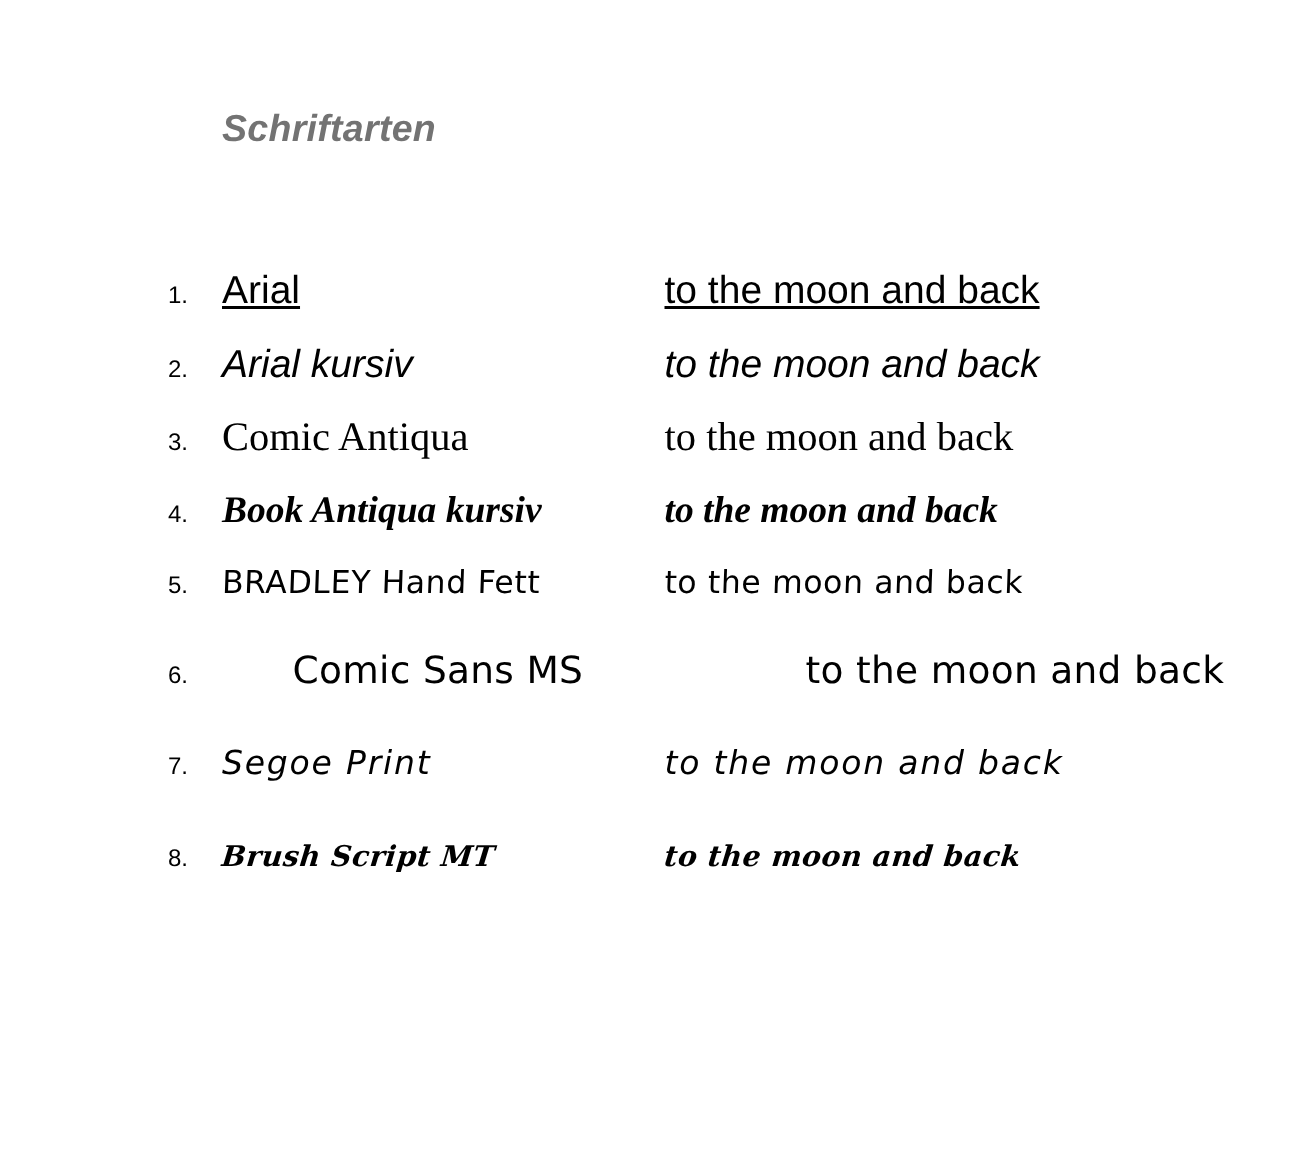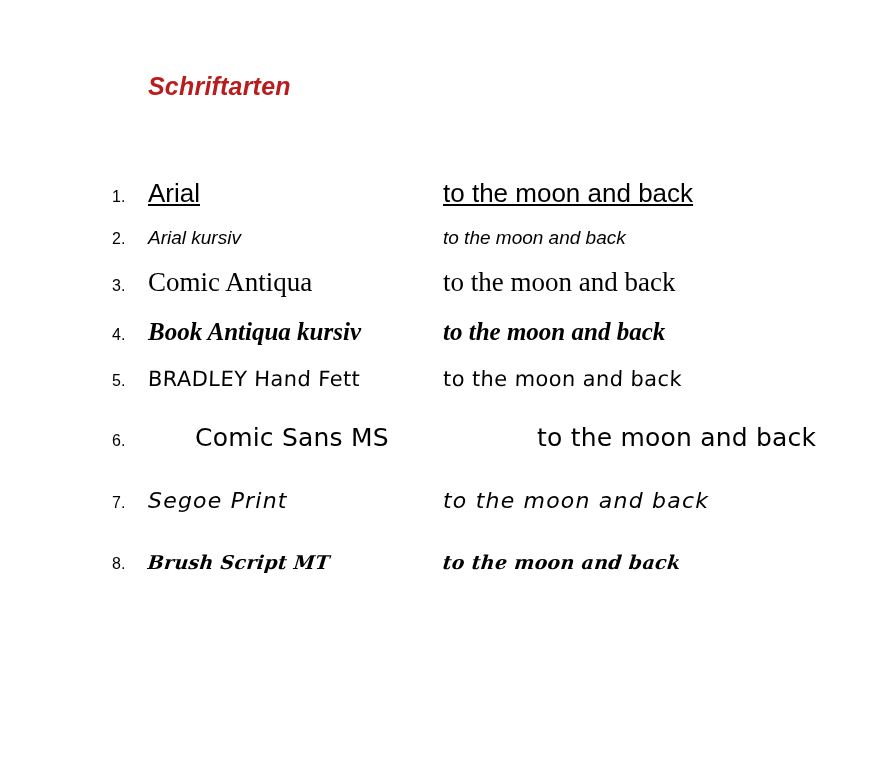--- a/index.html
+++ b/index.html
@@ -22,21 +22,21 @@
   }
   .title {
     position: absolute;
     left: 148px;
     top: 72px;
     font-family: "Liberation Sans", sans-serif;
     font-weight: bold;
     font-style: italic;
     font-size: 25px;
     letter-spacing: 0.2px;
-    color: #b91c1c;
+    color: #737373;
   }
   .list {
     position: absolute;
     left: 110px;
     top: 178px;
     width: 720px;
   }
   .row {
     display: flex;
     align-items: baseline;
@@ -67,21 +67,21 @@
   
   .f-arial .name, .f-arial .sample {
     font-family: "Liberation Sans", sans-serif;
     font-size: 26px;
     font-style: normal;
     font-weight: normal;
     text-decoration: underline;
   }
   .f-arial-italic .name, .f-arial-italic .sample {
     font-family: "Liberation Sans", sans-serif;
-    font-size: 19px;
+    font-size: 26px;
     font-style: italic;
     font-weight: normal;
   }
   .f-bookantiqua .name, .f-bookantiqua .sample {
     font-family: "Liberation Serif", serif;
     font-size: 27px;
     font-style: normal;
     font-weight: normal;
   }
   .f-bookantiqua-italic .name, .f-bookantiqua-italic .sample {

